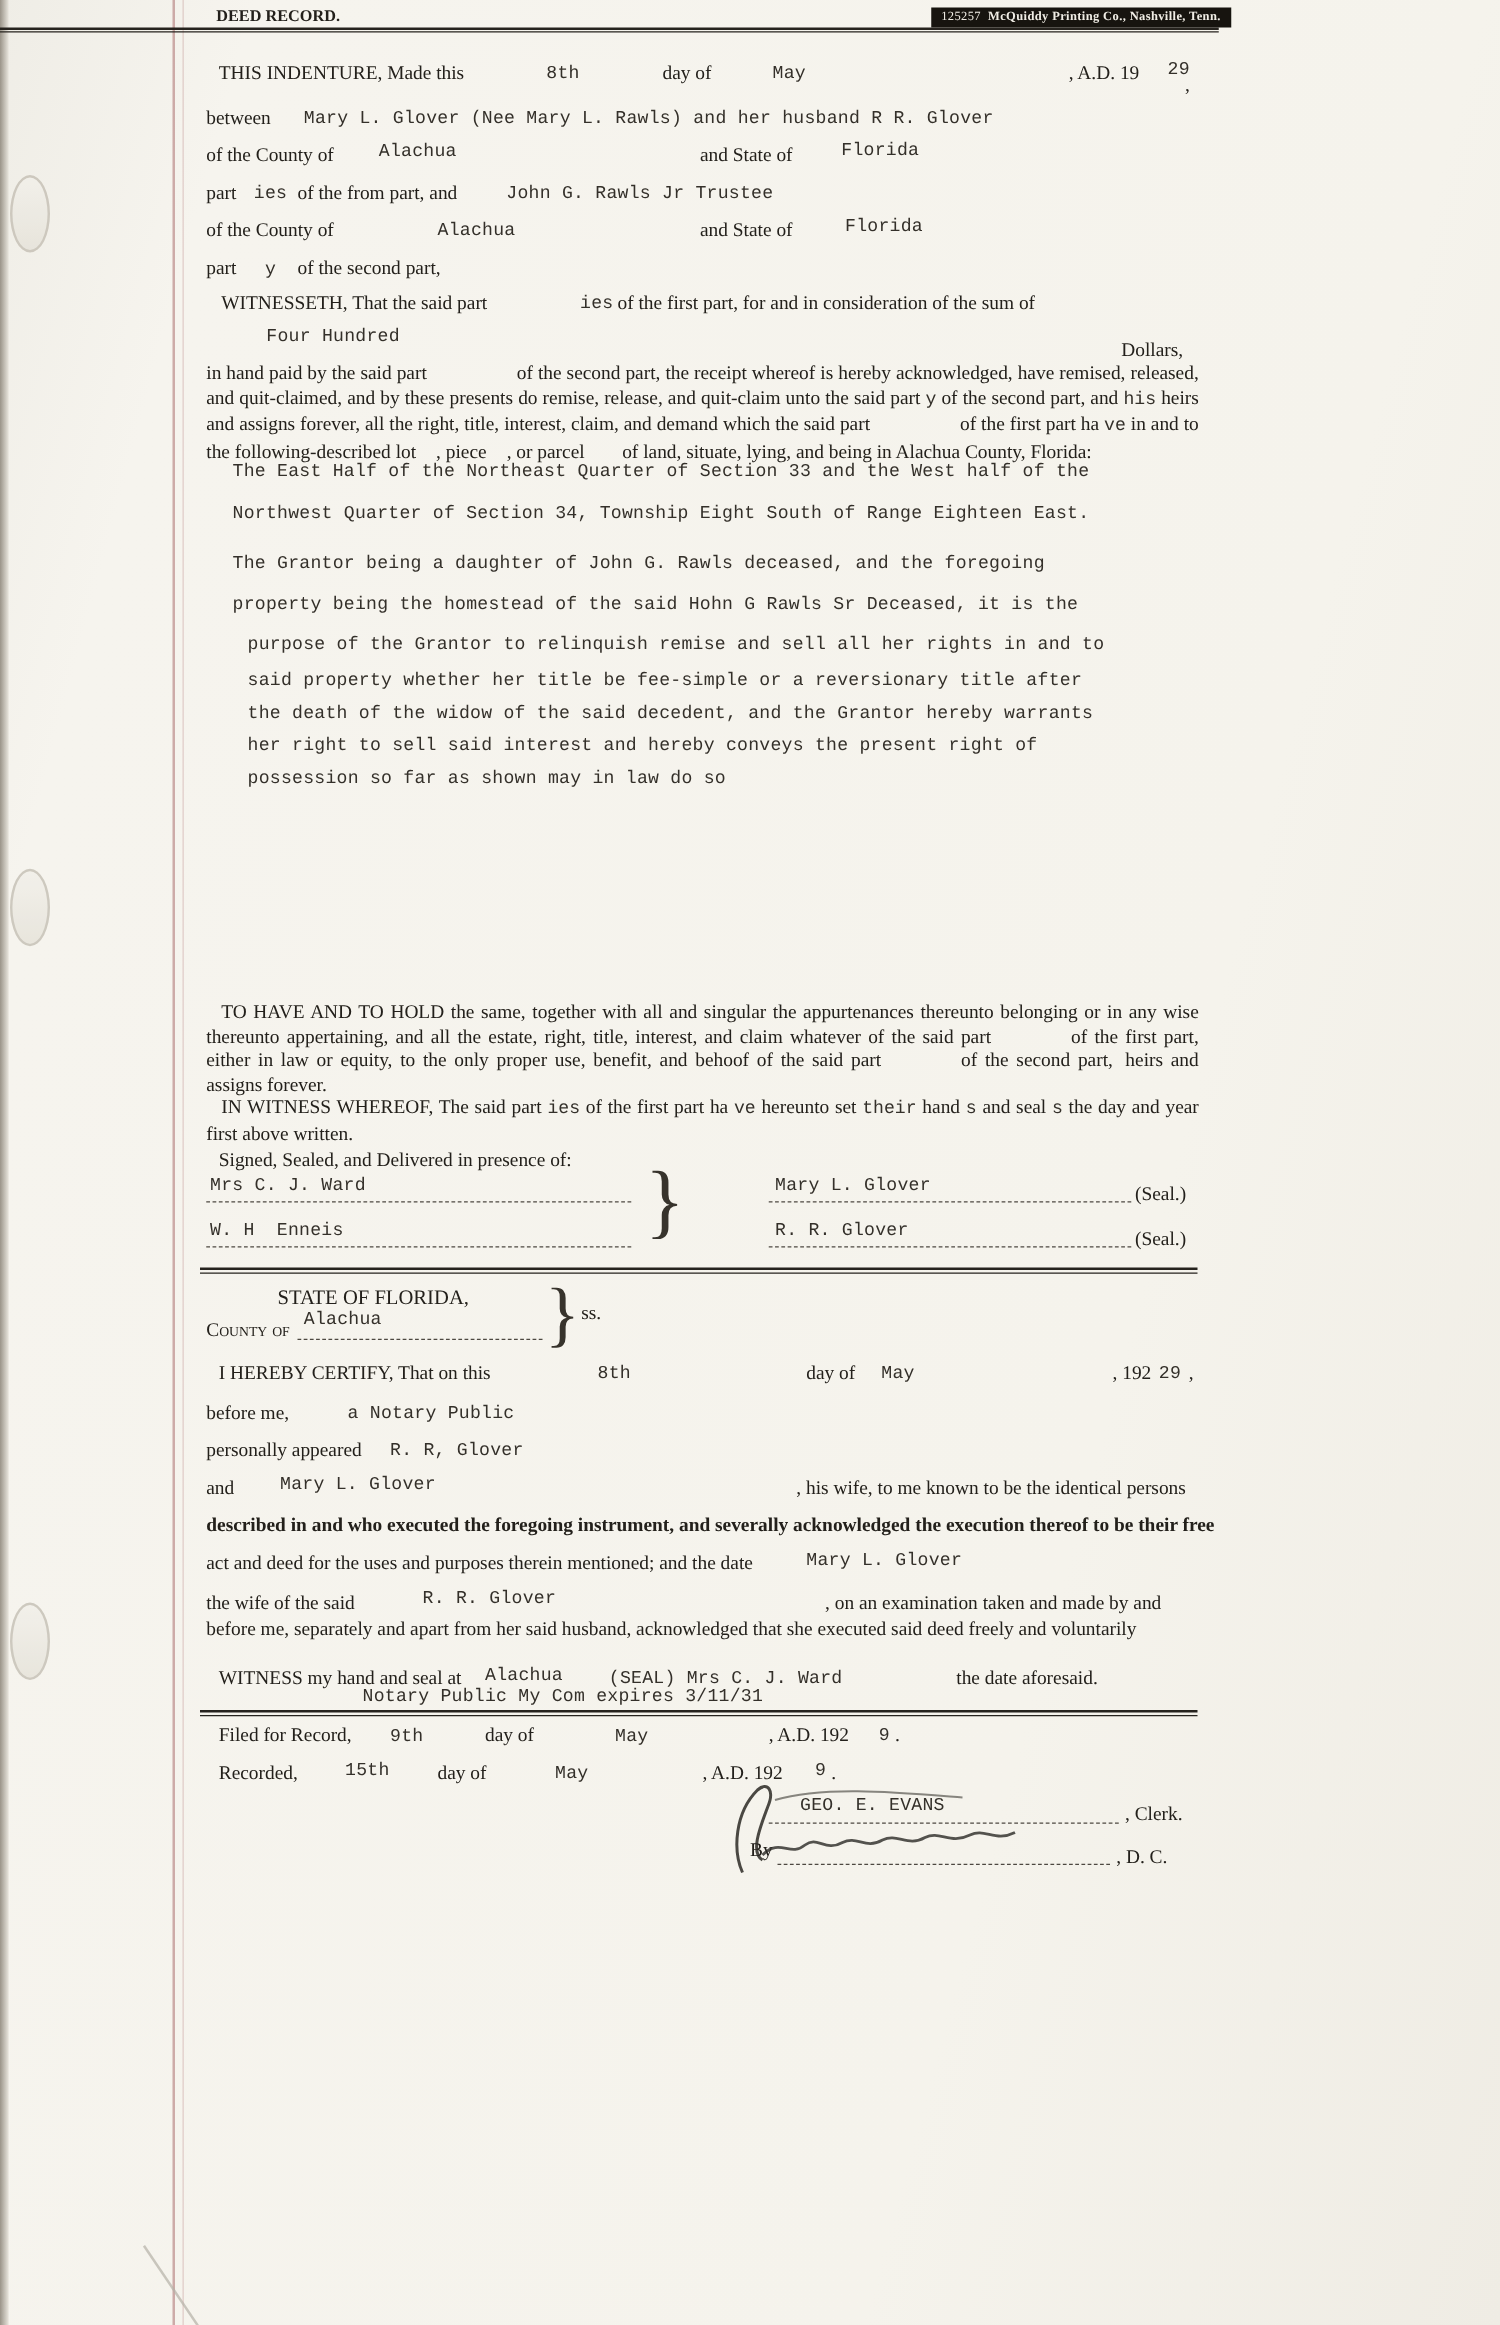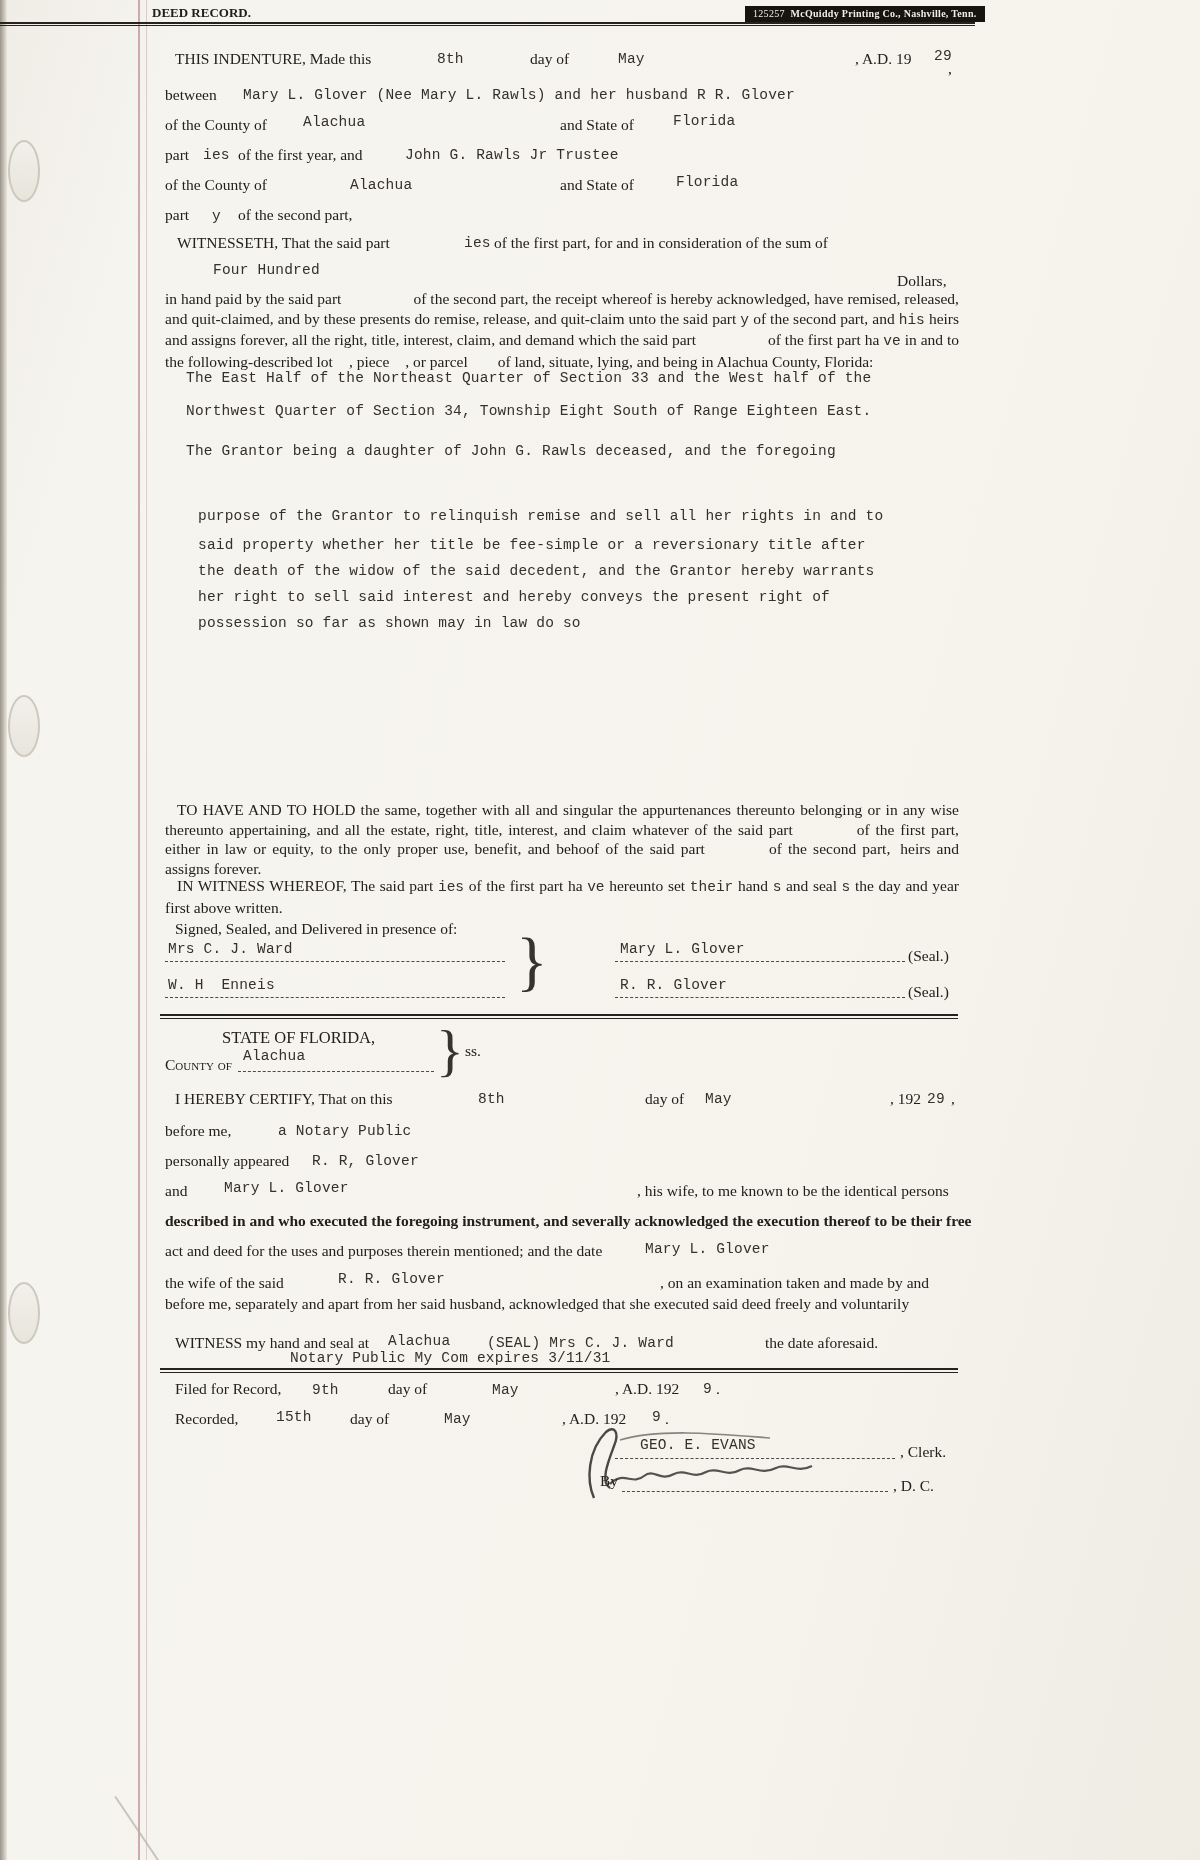--- a/index.html
+++ b/index.html
@@ -37,21 +37,21 @@
 <div class="page">
 
   <div class="edge"></div>
   <div class="redline" style="left:138px;width:2px;background:rgba(172,112,112,.55);"></div>
   <div class="redline" style="left:146px;width:1px;background:rgba(172,112,112,.3);"></div>
   <div class="hole" style="top:140px;"></div>
   <div class="hole" style="top:695px;"></div>
   <div class="hole" style="top:1282px;"></div>
   <div class="curl"></div>
 
-  <div class="pos serif-sm bold smallcaps" style="left:152px;top:5px;text-align:center;">DEED RECORD.</div>
+  <div class="pos serif-sm bold smallcaps" style="left:173px;top:5px;text-align:center;">DEED RECORD.</div>
   <div class="imprint" style="left:745px;top:6px;"><span>125257</span>&nbsp;&nbsp;<span class="bold">McQuiddy Printing Co., Nashville, Tenn.</span></div>
   <div class="toprule" style="left:0;top:22px;width:975px;"></div>
 
   <div class="pos serif" style="left:175px;top:50px;">THIS INDENTURE, Made this</div>
   <div class="pos mono" style="left:437px;top:51px;">8th</div>
   <div class="pos serif" style="left:530px;top:50px;">day of</div>
   <div class="pos mono" style="left:618px;top:51px;">May</div>
   <div class="pos serif" style="left:855px;top:50px;">, A.D. 19</div>
   <div class="pos mono" style="left:934px;top:48px;">29</div>
   <div class="pos serif" style="left:948px;top:60px;">,</div>
@@ -59,21 +59,21 @@
   <div class="pos serif" style="left:165px;top:86px;">between</div>
   <div class="pos mono" style="left:243px;top:87px;">Mary L. Glover (Nee Mary L. Rawls) and her husband R R. Glover</div>
 
   <div class="pos serif" style="left:165px;top:116px;">of the County of</div>
   <div class="pos mono" style="left:303px;top:114px;">Alachua</div>
   <div class="pos serif" style="left:560px;top:116px;">and State of</div>
   <div class="pos mono" style="left:673px;top:113px;">Florida</div>
 
   <div class="pos serif" style="left:165px;top:146px;">part</div>
   <div class="pos mono" style="left:203px;top:147px;">ies</div>
-  <div class="pos serif" style="left:238px;top:146px;">of the first year, and</div>
+  <div class="pos serif" style="left:238px;top:146px;">of the from part, and</div>
   <div class="pos mono" style="left:405px;top:147px;">John G. Rawls Jr Trustee</div>
 
   <div class="pos serif" style="left:165px;top:176px;">of the County of</div>
   <div class="pos mono" style="left:350px;top:177px;">Alachua</div>
   <div class="pos serif" style="left:560px;top:176px;">and State of</div>
   <div class="pos mono" style="left:676px;top:174px;">Florida</div>
 
   <div class="pos serif" style="left:165px;top:206px;">part</div>
   <div class="pos mono" style="left:212px;top:208px;">y</div>
   <div class="pos serif" style="left:238px;top:206px;">of the second part,</div>
@@ -85,20 +85,21 @@
   <div class="pos mono" style="left:213px;top:262px;">Four Hundred</div>
   <div class="pos serif" style="left:897px;top:272px;">Dollars,</div>
 
   <div class="flow" style="left:165px;top:289px;width:794px;">
     <span class="fs">in hand paid by the said part</span><span class="gap" style="width:72px"></span><span class="fs">of the second part, the receipt whereof is hereby acknowledged, have remised, released, and quit-claimed, and by these presents do remise, release, and quit-claim unto the said part</span> <span class="fm">y</span> <span class="fs">of the second part, and</span> <span class="fm">his</span> <span class="fs">heirs and assigns forever, all the right, title, interest, claim, and demand which the said part</span><span class="gap" style="width:72px"></span><span class="fs">of the first part ha</span> <span class="fm">ve</span> <span class="fs">in and to the following-described lot</span><span class="gap" style="width:16px"></span><span class="fs">, piece</span><span class="gap" style="width:16px"></span><span class="fs">, or parcel</span><span class="gap" style="width:30px"></span><span class="fs">of land, situate, lying, and being in Alachua County, Florida:</span>
   </div>
 
   <div class="pos mono" style="left:186px;top:370px;">The East Half of the Northeast Quarter of Section 33 and the West half of the</div>
   <div class="pos mono" style="left:186px;top:403px;">Northwest Quarter of Section 34, Township Eight South of Range Eighteen East.</div>
   <div class="pos mono" style="left:186px;top:443px;">The Grantor being a daughter of John G. Rawls deceased, and the foregoing</div>
+  <div class="pos mono" style="left:186px;top:476px;">property being the homestead of the said Hohn G Rawls Sr Deceased, it is the</div>
   <div class="pos mono" style="left:198px;top:508px;">purpose of the Grantor to relinquish remise and sell all her rights in and to</div>
   <div class="pos mono" style="left:198px;top:537px;">said property whether her title be fee-simple or a reversionary title after</div>
   <div class="pos mono" style="left:198px;top:563px;">the death of the widow of the said decedent, and the Grantor hereby warrants</div>
   <div class="pos mono" style="left:198px;top:589px;">her right to sell said interest and hereby conveys the present right of</div>
   <div class="pos mono" style="left:198px;top:615px;">possession so far as shown may in law do so</div>
 
   <div class="flow" style="left:165px;top:800px;width:794px;text-indent:12px;">
     <span class="fs">TO HAVE AND TO HOLD the same, together with all and singular the appurtenances thereunto belonging or in any wise thereunto appertaining, and all the estate, right, title, interest, and claim whatever of the said part</span><span class="gap" style="width:64px"></span><span class="fs">of the first part, either in law or equity, to the only proper use, benefit, and behoof of the said part</span><span class="gap" style="width:64px"></span><span class="fs">of the second part,</span><span class="gap" style="width:10px"></span><span class="fs">heirs and assigns forever.</span>
   </div>
 

